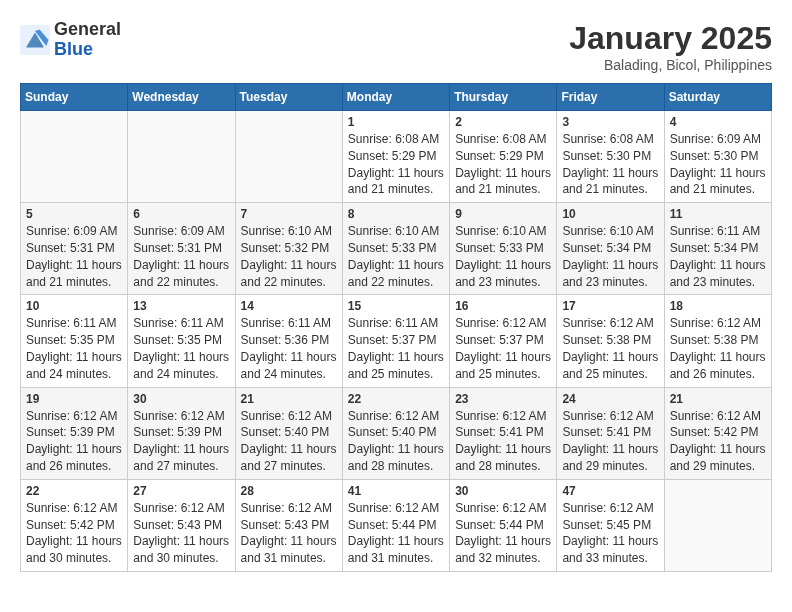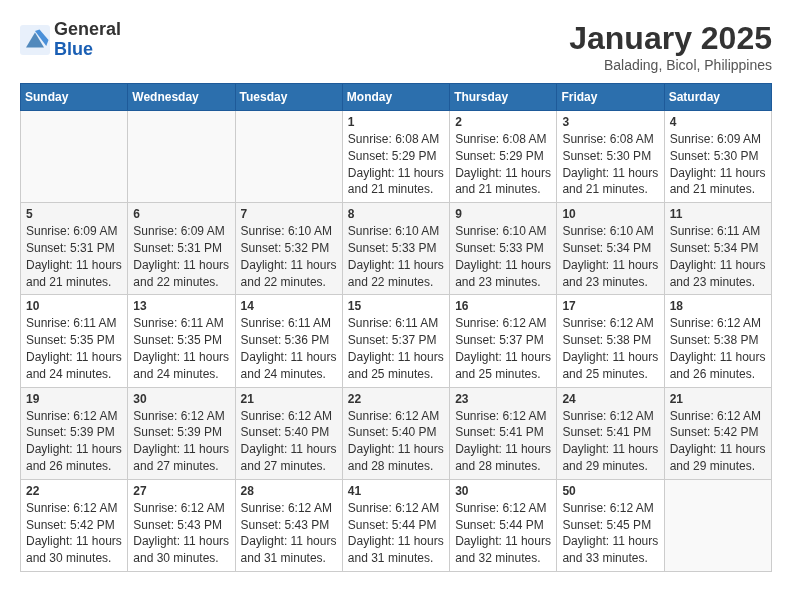--- a/index.html
+++ b/index.html
@@ -335,21 +335,21 @@
 and 31 minutes.</div>
         </td>
         <td>
           <span class="day-number">30</span>
           <div class="day-info" style="white-space: pre-line;">Sunrise: 6:12 AM
 Sunset: 5:44 PM
 Daylight: 11 hours
 and 32 minutes.</div>
         </td>
         <td>
-          <span class="day-number">50</span>
+          <span class="day-number">47</span>
           <div class="day-info" style="white-space: pre-line;">Sunrise: 6:12 AM
 Sunset: 5:45 PM
 Daylight: 11 hours
 and 33 minutes.</div>
         </td>
         <td class="empty-cell"></td>
       </tr>
     </tbody>
 </table>
 

